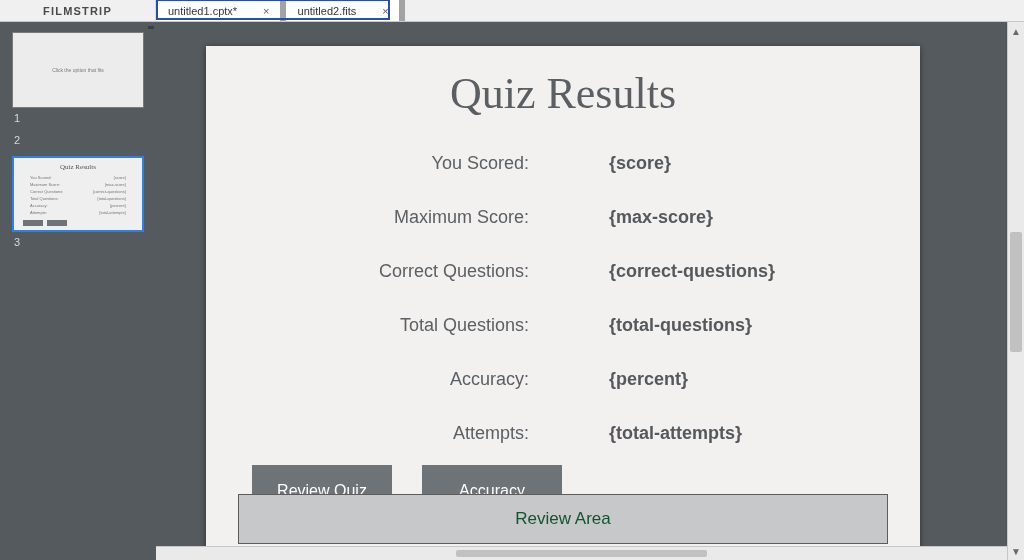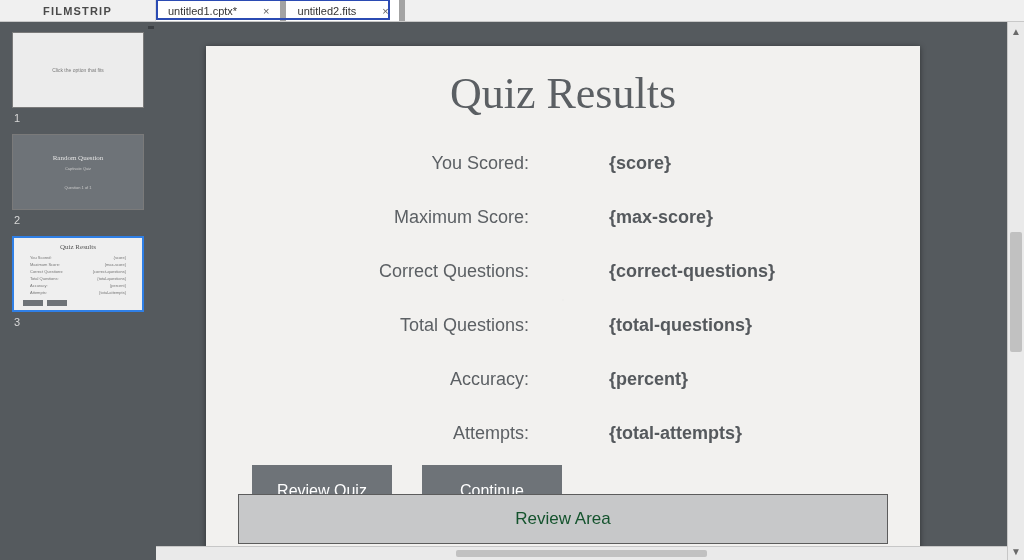--- a/index.html
+++ b/index.html
@@ -81,25 +81,20 @@
   </div>
 
   <div class="split">
 
     <div class="filmstrip">
       <div class="thumb thumb1">
         <div class="t-line">Click the option that fits</div>
       </div>
       <div class="thumb-num">1</div>
 
-      <div class="thumb thumb2">
-        <div class="rq-title">Random Question</div>
-        <div class="rq-sub">Captivate Quiz</div>
-        <div class="rq-foot">Question 1 of 1</div>
-      </div>
       <div class="thumb-num">2</div>
 
       <div class="thumb thumb3 selected">
         <div class="qr-title">Quiz Results</div>
         <div class="qr-row">
             <span>You Scored:</span>
             <span>{score}</span>
           </div>
         <div class="qr-row">
             <span>Maximum Score:</span>
@@ -156,21 +151,21 @@
               <div class="res-value">{percent}</div>
             </div>
             <div class="res-row">
               <div class="res-label">Attempts:</div>
               <div class="res-value">{total-attempts}</div>
             </div>
           </div>
 
           <div class="slide-btns">
             <button class="slide-btn">Review Quiz</button>
-            <button class="slide-btn">Continue</button>
+            <button class="slide-btn">Accuracy</button>
           </div>
 
           <div class="review-area">Review Area</div>
         </div>
         <div class="hscroll">
           <div class="hscroll-thumb"></div>
         </div>
       </div>
 
       <div class="vscroll">

